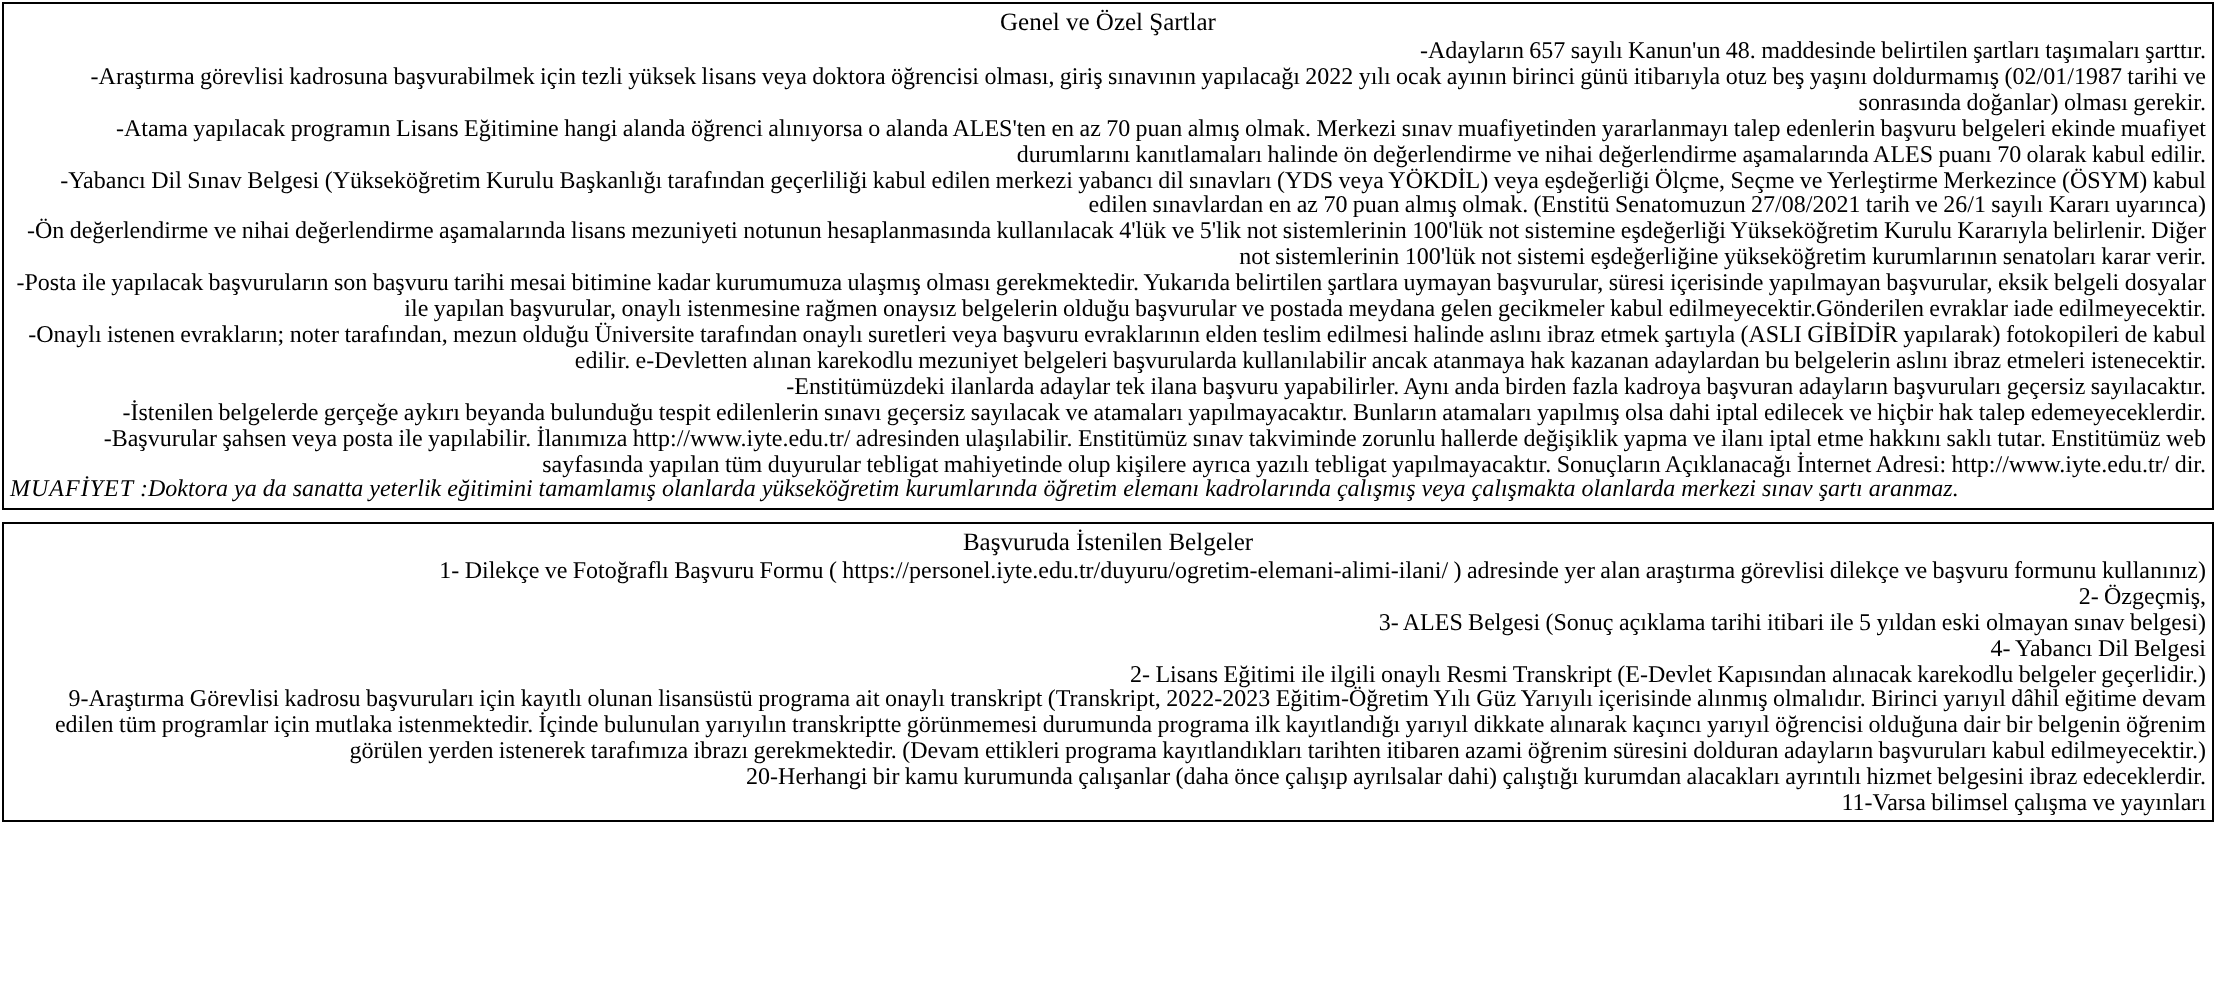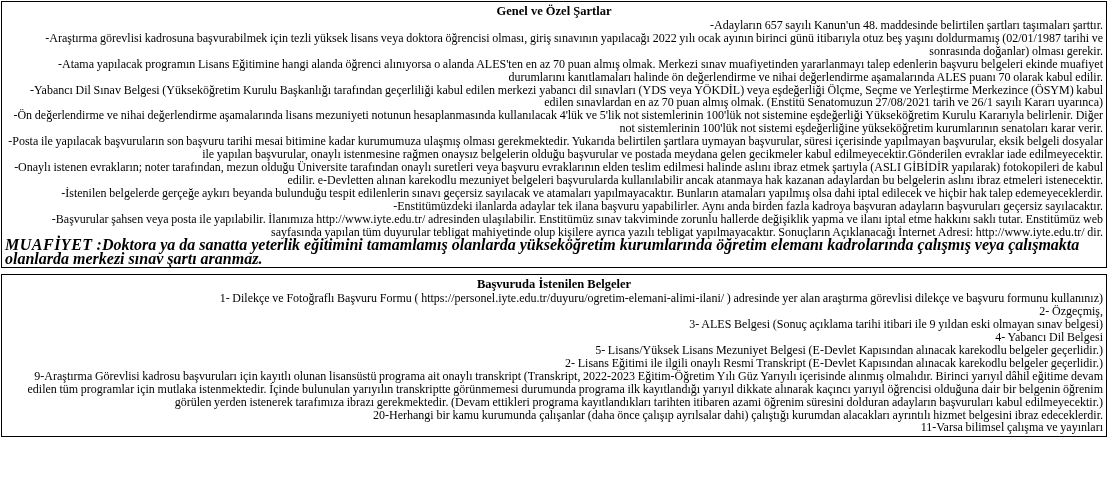--- a/index.html
+++ b/index.html
@@ -20,65 +20,64 @@
     border: 1.5px solid #000000;
     background: #ffffff;
     margin: 1px 1px 0 1px;
     padding: 1px 3px 2px 3px;
   }
   .panel + .panel {
     margin-top: 6px;
   }
   .panel-title {
     text-align: center;
-    font-weight: bold;
+    font-weight: normal;
     font-size: 12.5px;
     line-height: 16px;
     margin: 0;
   }
   .item {
     font-size: 12px;
     line-height: 12.9px;
     margin: 0;
     text-align: right;
     word-spacing: -0.3px;
   }
   .muafiyet-line {
-    font-size: 16px;
+    font-size: 12px;
     line-height: 13.5px;
     margin: 0;
     font-style: italic;
-    font-weight: bold;
+    font-weight: normal;
   }
   .muafiyet-label {
     letter-spacing: 0.5px;
   }
 </style>
 </head>
 <body>
 
 <div class="panel">
   <p class="panel-title">Genel ve Özel Şartlar</p>
   <p class="item">-Adayların 657 sayılı Kanun'un 48. maddesinde belirtilen şartları taşımaları şarttır.</p>
   <p class="item">-Araştırma görevlisi kadrosuna başvurabilmek için tezli yüksek lisans veya doktora öğrencisi olması, giriş sınavının yapılacağı 2022 yılı ocak ayının birinci günü itibarıyla otuz beş yaşını doldurmamış  (02/01/1987 tarihi ve sonrasında doğanlar) olması gerekir.</p>
   <p class="item">-Atama yapılacak programın Lisans Eğitimine hangi alanda öğrenci alınıyorsa o alanda ALES'ten en az 70 puan almış olmak. Merkezi sınav muafiyetinden yararlanmayı talep edenlerin başvuru belgeleri ekinde muafiyet durumlarını kanıtlamaları halinde ön değerlendirme ve nihai değerlendirme aşamalarında ALES puanı 70 olarak kabul edilir.</p>
   <p class="item">-Yabancı Dil Sınav Belgesi (Yükseköğretim Kurulu Başkanlığı tarafından geçerliliği kabul edilen merkezi yabancı dil sınavları (YDS veya YÖKDİL) veya eşdeğerliği Ölçme, Seçme ve Yerleştirme Merkezince (ÖSYM) kabul edilen sınavlardan en az 70 puan almış olmak. (Enstitü Senatomuzun 27/08/2021 tarih ve 26/1 sayılı Kararı uyarınca)</p>
   <p class="item">-Ön değerlendirme ve nihai değerlendirme aşamalarında lisans mezuniyeti notunun hesaplanmasında kullanılacak 4'lük ve 5'lik not sistemlerinin 100'lük not sistemine eşdeğerliği Yükseköğretim Kurulu Kararıyla belirlenir. Diğer not sistemlerinin 100'lük not sistemi eşdeğerliğine yükseköğretim kurumlarının senatoları karar verir.</p>
   <p class="item">-Posta ile yapılacak başvuruların son başvuru tarihi mesai bitimine kadar kurumumuza ulaşmış olması gerekmektedir. Yukarıda belirtilen şartlara uymayan başvurular, süresi içerisinde yapılmayan başvurular, eksik belgeli dosyalar ile yapılan başvurular, onaylı istenmesine rağmen onaysız belgelerin olduğu başvurular ve postada meydana gelen gecikmeler kabul edilmeyecektir.Gönderilen evraklar iade edilmeyecektir.</p>
   <p class="item">-Onaylı istenen evrakların; noter tarafından, mezun olduğu Üniversite tarafından onaylı suretleri veya başvuru evraklarının elden teslim edilmesi halinde aslını ibraz etmek şartıyla (ASLI GİBİDİR yapılarak) fotokopileri de kabul edilir. e-Devletten alınan karekodlu mezuniyet belgeleri başvurularda kullanılabilir ancak atanmaya hak kazanan adaylardan bu belgelerin aslını ibraz etmeleri istenecektir.</p>
+  <p class="item">-Enstitümüzdeki ilanlarda adaylar tek ilana başvuru yapabilirler. Aynı anda birden fazla kadroya başvuran adayların başvuruları geçersiz sayılacaktır.</p>
   <p class="item">-İstenilen belgelerde gerçeğe aykırı beyanda bulunduğu tespit edilenlerin sınavı geçersiz sayılacak ve atamaları yapılmayacaktır. Bunların atamaları yapılmış olsa dahi iptal edilecek ve hiçbir hak talep edemeyeceklerdir.</p>
-  <p class="item">-Enstitümüzdeki ilanlarda adaylar tek ilana başvuru yapabilirler. Aynı anda birden fazla kadroya başvuran adayların başvuruları geçersiz sayılacaktır.</p>
   <p class="item">-Başvurular şahsen veya posta ile yapılabilir. İlanımıza http://www.iyte.edu.tr/ adresinden ulaşılabilir. Enstitümüz sınav takviminde zorunlu hallerde değişiklik yapma ve ilanı iptal etme hakkını saklı tutar. Enstitümüz web sayfasında yapılan tüm duyurular tebligat mahiyetinde olup kişilere ayrıca yazılı tebligat yapılmayacaktır. Sonuçların Açıklanacağı İnternet Adresi: http://www.iyte.edu.tr/ dir.</p>
   <p class="muafiyet-line"><span class="muafiyet-label">MUAFİYET</span><span> :Doktora ya da sanatta yeterlik eğitimini tamamlamış olanlarda yükseköğretim kurumlarında öğretim elemanı kadrolarında çalışmış veya çalışmakta olanlarda merkezi sınav şartı aranmaz.</span></p>
 </div>
 
 <div class="panel">
   <p class="panel-title">Başvuruda İstenilen Belgeler</p>
   <p class="item">1- Dilekçe ve Fotoğraflı Başvuru Formu ( https://personel.iyte.edu.tr/duyuru/ogretim-elemani-alimi-ilani/ ) adresinde yer alan araştırma görevlisi dilekçe ve başvuru formunu kullanınız)</p>
   <p class="item">2- Özgeçmiş,</p>
-  <p class="item">3- ALES Belgesi (Sonuç açıklama tarihi itibari ile 9 yıldan eski olmayan sınav belgesi)</p>
+  <p class="item">3- ALES Belgesi (Sonuç açıklama tarihi itibari ile 5 yıldan eski olmayan sınav belgesi)</p>
   <p class="item">4- Yabancı Dil Belgesi</p>
-  <p class="item">5- Lisans/Yüksek Lisans Mezuniyet Belgesi  (E-Devlet Kapısından alınacak karekodlu belgeler geçerlidir.)</p>
   <p class="item">2- Lisans Eğitimi ile ilgili onaylı Resmi Transkript (E-Devlet Kapısından alınacak karekodlu belgeler geçerlidir.)</p>
   <p class="item">9-Araştırma Görevlisi kadrosu başvuruları için kayıtlı olunan lisansüstü programa ait onaylı transkript (Transkript, 2022-2023 Eğitim-Öğretim Yılı Güz Yarıyılı içerisinde alınmış olmalıdır. Birinci yarıyıl dâhil eğitime devam edilen tüm programlar için mutlaka istenmektedir. İçinde bulunulan yarıyılın transkriptte görünmemesi durumunda programa ilk kayıtlandığı yarıyıl dikkate alınarak kaçıncı yarıyıl öğrencisi olduğuna dair bir belgenin öğrenim görülen yerden istenerek tarafımıza ibrazı gerekmektedir. (Devam ettikleri programa kayıtlandıkları tarihten itibaren azami öğrenim süresini dolduran adayların başvuruları kabul edilmeyecektir.)</p>
   <p class="item">20-Herhangi bir kamu kurumunda çalışanlar (daha önce çalışıp ayrılsalar dahi) çalıştığı kurumdan alacakları ayrıntılı hizmet belgesini ibraz edeceklerdir.</p>
   <p class="item">11-Varsa bilimsel çalışma ve yayınları</p>
 </div>
 
 </body></html>

